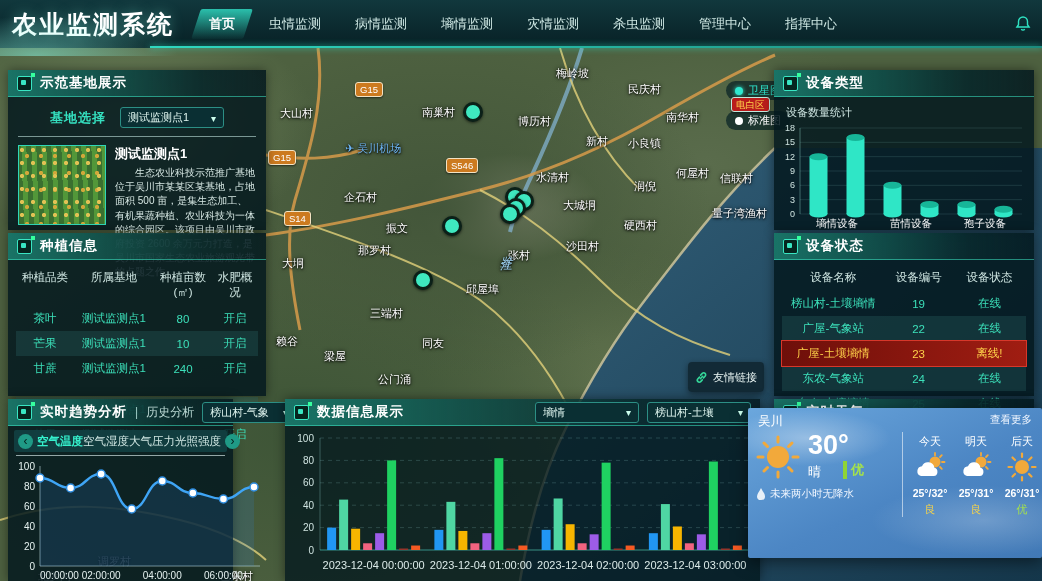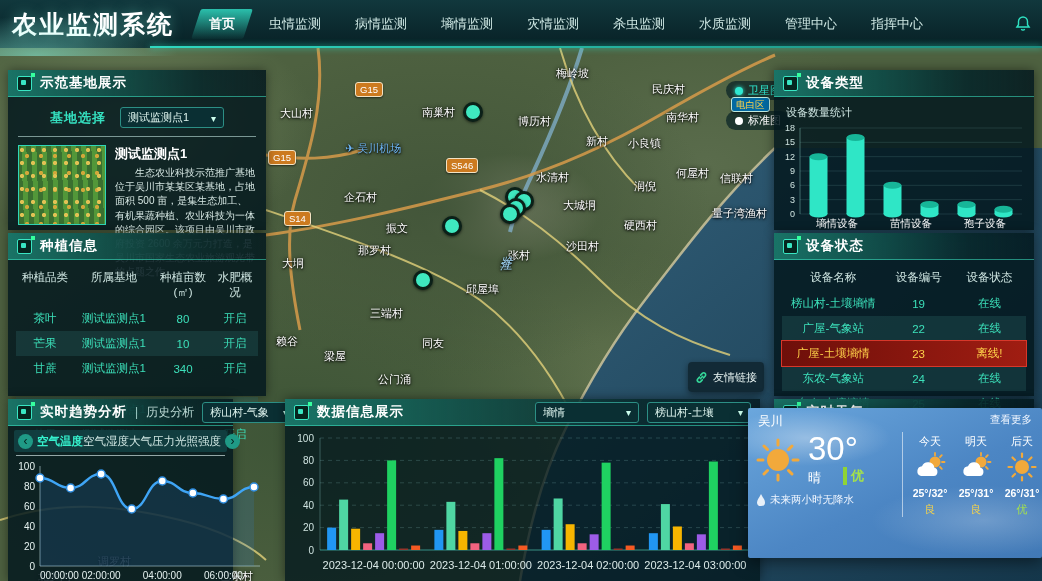--- a/index.html
+++ b/index.html
@@ -34,21 +34,21 @@
       radial-gradient(ellipse 150px 90px at 49% 30%,#aaa893 0%,transparent 60%),
       radial-gradient(ellipse 260px 180px at 86% 35%,#566a49 0%,transparent 60%);}
   #map svg{position:absolute;left:0;top:0;}
   #overlays{position:absolute;left:0;top:0;width:1042px;height:581px;z-index:1;pointer-events:none;}
   .mlabel{position:absolute;font-size:11px;color:#fff;white-space:nowrap;
        text-shadow:0 1px 2px #000,0 0 4px #000;}
   .mlabel.airport{color:#6db5f2;}
   .mlabel.river{color:#9cd0f0;writing-mode:vertical-rl;letter-spacing:3px;font-size:12px;font-style:italic;}
   .badge{position:absolute;font-size:9.5px;line-height:13px;padding:0 4px;border-radius:3px;
        color:#fff;border:1px solid #f2e3c4;background:#cc7a1f;box-shadow:0 1px 2px rgba(0,0,0,.5);}
-  .badge.teal{background:#0369a1;color:#ffd24a;border-color:#bfe8dc;}
+  .badge.teal{background:#b91c1c;color:#ffd24a;border-color:#bfe8dc;}
   .marker{position:absolute;width:14px;height:14px;border-radius:50%;background:#3fe8c0;
        border:3px solid #0b2018;transform:translate(-50%,-50%);box-shadow:0 1px 3px rgba(0,0,0,.6);pointer-events:auto;cursor:pointer;}
   .layer{position:absolute;display:flex;align-items:center;gap:5px;font-size:11px;
        background:rgba(8,34,38,.72);padding:2px 9px;border-radius:10px;pointer-events:auto;cursor:pointer;}
   .dot{width:8px;height:8px;border-radius:50%;}
   .linkbtn{position:absolute;left:688px;top:362px;width:76px;height:30px;z-index:1;cursor:pointer;
        background:rgba(16,38,48,.88);border-radius:4px;display:flex;align-items:center;justify-content:center;gap:5px;
        color:#e8f4f2;font-size:11px;box-shadow:0 2px 6px rgba(0,0,0,.45);}
   
   .panel{position:absolute;z-index:2;background:rgba(4,25,30,.86);box-shadow:0 0 10px rgba(0,0,0,.45);}
@@ -98,21 +98,21 @@
   .weather{position:absolute;left:748px;top:408px;width:294px;height:150px;z-index:4;overflow:hidden;color:#fff;
       background:linear-gradient(155deg,#6ba7dd,#4c86c4 55%,#4179b6);border-radius:2px;box-shadow:0 4px 16px rgba(0,0,0,.5);}
   .weather::before{content:'';position:absolute;inset:0;
       background:radial-gradient(ellipse 120px 40px at 20% 20%,rgba(255,255,255,.35),transparent 70%),
                  radial-gradient(ellipse 160px 50px at 80% 75%,rgba(255,255,255,.22),transparent 70%);}
   .w-top{position:relative;display:flex;justify-content:space-between;padding:5px 10px 0 10px;font-size:12.5px;}
   .w-more{font-size:10.5px;color:#f0f6ff;cursor:pointer;}
   .w-main{position:relative;display:flex;padding:2px 6px 0 8px;}
   .w-left{width:146px;flex:0 0 auto;border-right:1px solid rgba(255,255,255,.55);padding-bottom:4px;}
   .w-row{display:flex;align-items:center;gap:8px;}
-  .w-temp{font-size:33px;font-weight:normal;line-height:1;}
+  .w-temp{font-size:27px;font-weight:bold;line-height:1;}
   .w-cond{font-size:13px;margin-top:4px;}
   .w-aqi{margin-left:14px;border-left:4px solid #8fd435;padding-left:4px;color:#a5e24a;font-size:13px;font-weight:bold;}
   .w-precip{display:flex;align-items:center;gap:4px;font-size:10.5px;margin-top:6px;color:#f2f7ff;}
   .w-fc{display:flex;flex:1;justify-content:space-around;padding:2px 0 0 4px;}
   .fcol{display:flex;flex-direction:column;align-items:center;gap:3px;font-size:11px;min-width:46px;}
   .f-temp{font-size:10.5px;font-weight:bold;}
   .q-good{color:#a5e24a;font-size:11px;} .q-fair{color:#f5d34b;font-size:11px;}
   svg text{font-family:"Liberation Sans","DejaVu Sans",sans-serif;}
 </style>
 </head>
@@ -140,21 +140,21 @@
         <path d="M266,210 C340,235 430,265 480,300 C520,330 550,370 575,420"></path>
         <path d="M480,190 C520,210 560,240 600,280 C640,320 680,340 730,355"></path>
         <path d="M560,48 C575,100 600,150 640,190"></path>
         <path d="M0,520 C60,500 120,505 180,520 C220,530 250,545 266,560"></path>
       </g>
     </svg>
   </div>
 
   <div id="overlays">
       <div class="mlabel" style="left: 556px; top: 66px;">梅岭坡</div>
-      <div class="mlabel" style="left: 628px; top: 82px; margin-left: 24px;">民庆村</div>
+      <div class="mlabel" style="left: 628px; top: 82px;">民庆村</div>
       <div class="mlabel" style="left: 280px; top: 106px;">大山村</div>
       <div class="mlabel" style="left: 422px; top: 105px;">南巢村</div>
       <div class="mlabel" style="left: 518px; top: 114px;">博历村</div>
       <div class="mlabel" style="left: 666px; top: 110px;">南华村</div>
       <div class="mlabel" style="left: 586px; top: 134px;">新村</div>
       <div class="mlabel" style="left: 628px; top: 136px;">小良镇</div>
       <div class="mlabel" style="left: 536px; top: 170px;">水清村</div>
       <div class="mlabel" style="left: 344px; top: 190px;">企石村</div>
       <div class="mlabel" style="left: 676px; top: 166px;">何屋村</div>
       <div class="mlabel" style="left: 720px; top: 171px;">信联村</div>
@@ -214,21 +214,20 @@
 
   <div class="nav">
     <div class="brand">农业监测系统</div>
     <div class="menu">
         <div class="menu-item active">首页</div>
         <div class="menu-item">虫情监测</div>
         <div class="menu-item">病情监测</div>
         <div class="menu-item">墒情监测</div>
         <div class="menu-item">灾情监测</div>
         <div class="menu-item">杀虫监测</div>
-        <div class="menu-item">水质监测</div>
         <div class="menu-item">管理中心</div>
         <div class="menu-item">指挥中心</div>
       </div>
     <div class="nav-right">
       <svg class="bell" viewBox="0 0 18 18">
         <path d="M9,2 a4.5,4.5 0 0 1 4.5,4.5 v3.2 l1.6,2.3 h-12.2 l1.6,-2.3 v-3.2 a4.5,4.5 0 0 1 4.5,-4.5 z" fill="none" stroke="#2fe3c3" stroke-width="1.4"></path>
         <path d="M7.4,14 a1.7,1.7 0 0 0 3.2,0" fill="none" stroke="#2fe3c3" stroke-width="1.4"></path>
       </svg>
 
     </div>
@@ -276,21 +275,21 @@
         </div>
         <div class="t-row alt" style="grid-template-columns: 24% 33% 24% 19%;">
           <span>芒果</span>
           <span>测试监测点1</span>
           <span>10</span>
           <span>开启</span>
         </div>
         <div class="t-row" style="grid-template-columns: 24% 33% 24% 19%;">
           <span>甘蔗</span>
           <span>测试监测点1</span>
-          <span>340</span>
+          <span>240</span>
           <span>开启</span>
         </div>
         <div class="t-row alt" style="grid-template-columns: 24% 33% 24% 19%; margin-top: 16px;">
           <span>橘子</span>
           <span>测试监测点1</span>
           <span>114</span>
           <span>开启</span>
         </div>
         <div class="t-row" style="grid-template-columns: 24% 33% 24% 19%;">
           <span>苹果</span>

